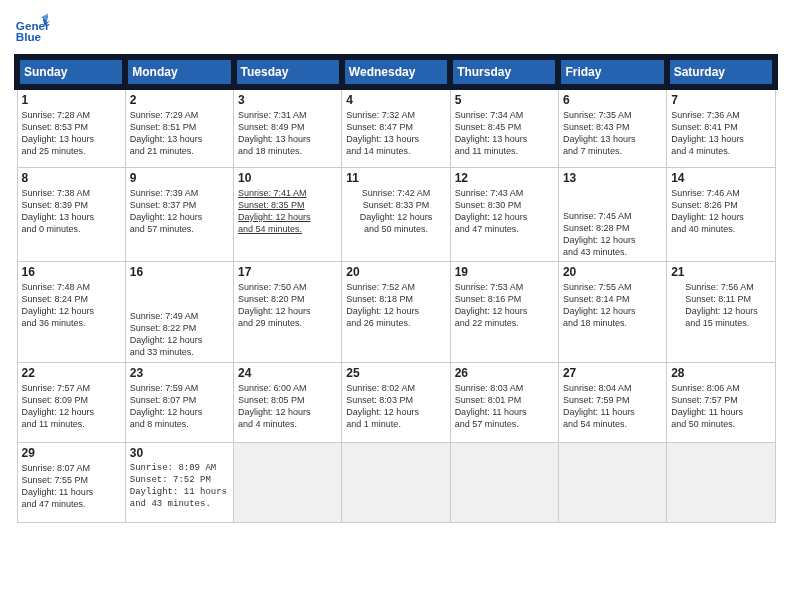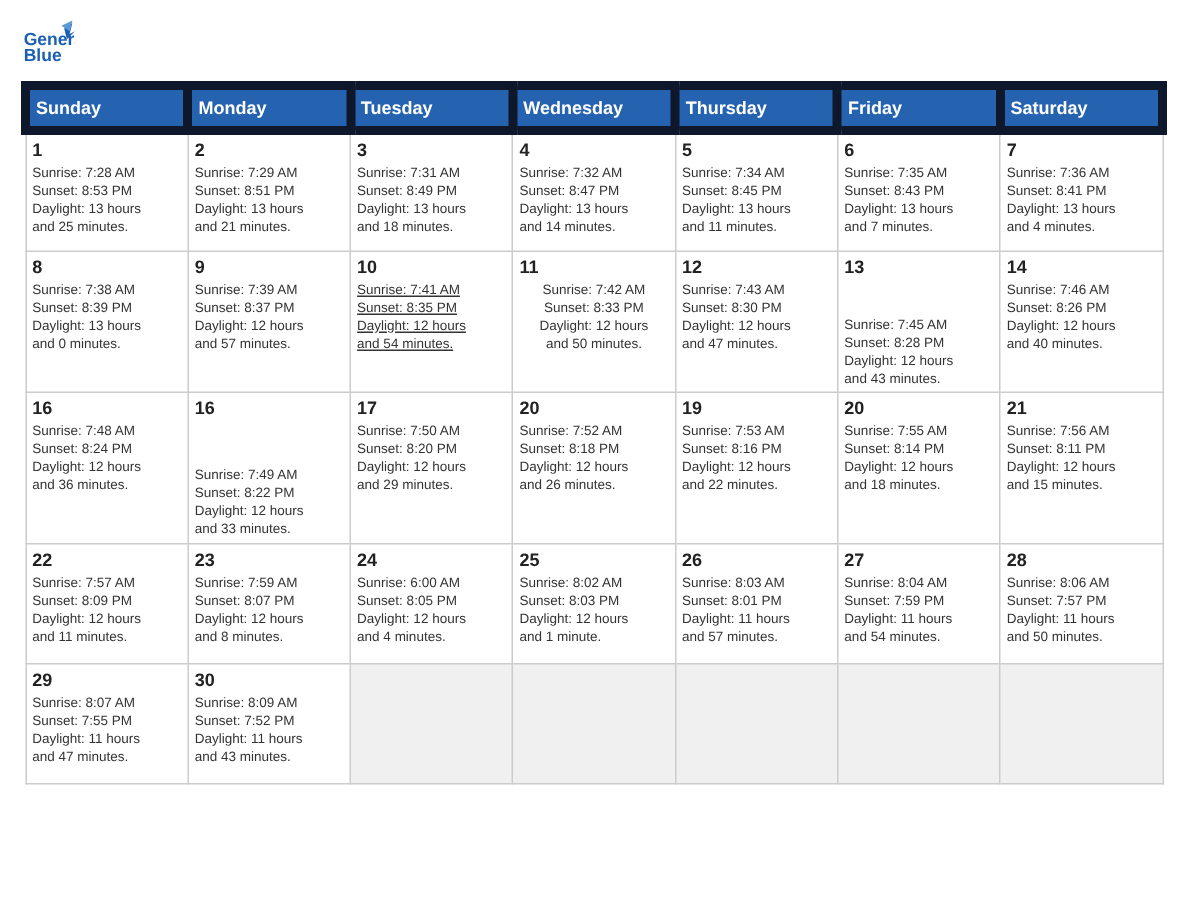--- a/index.html
+++ b/index.html
@@ -253,21 +253,21 @@
           </td>
           <td>
             <span class="day-num">20</span>
             <div class="day-info" style="white-space: pre-line;">Sunrise: 7:55 AM
 Sunset: 8:14 PM
 Daylight: 12 hours
 and 18 minutes.</div>
           </td>
           <td>
             <span class="day-num">21</span>
-            <div class="day-info" style="white-space: pre-line;">Sunrise: 7:56 AM
+            <div class="day-info" style="white-space: pre-line; margin-left: 14px;">Sunrise: 7:56 AM
 Sunset: 8:11 PM
 Daylight: 12 hours
 and 15 minutes.</div>
           </td>
         </tr>
         <tr>
           <td>
             <span class="day-num">22</span>
             <div class="day-info" style="white-space: pre-line;">Sunrise: 7:57 AM
 Sunset: 8:09 PM
@@ -320,21 +320,21 @@
         <tr>
           <td>
             <span class="day-num">29</span>
             <div class="day-info" style="white-space: pre-line;">Sunrise: 8:07 AM
 Sunset: 7:55 PM
 Daylight: 11 hours
 and 47 minutes.</div>
           </td>
           <td>
             <span class="day-num">30</span>
-            <div class="day-info" style="white-space: pre-line;">Sunrise: 8:09 AM
+            <div class="day-info" style="white-space: pre-line; font-family: Liberation Mono, monospace;">Sunrise: 8:09 AM
 Sunset: 7:52 PM
 Daylight: 11 hours
 and 43 minutes.</div>
           </td>
           <td class="empty"></td>
           <td class="empty"></td>
           <td class="empty"></td>
           <td class="empty"></td>
           <td class="empty"></td>
         </tr>

